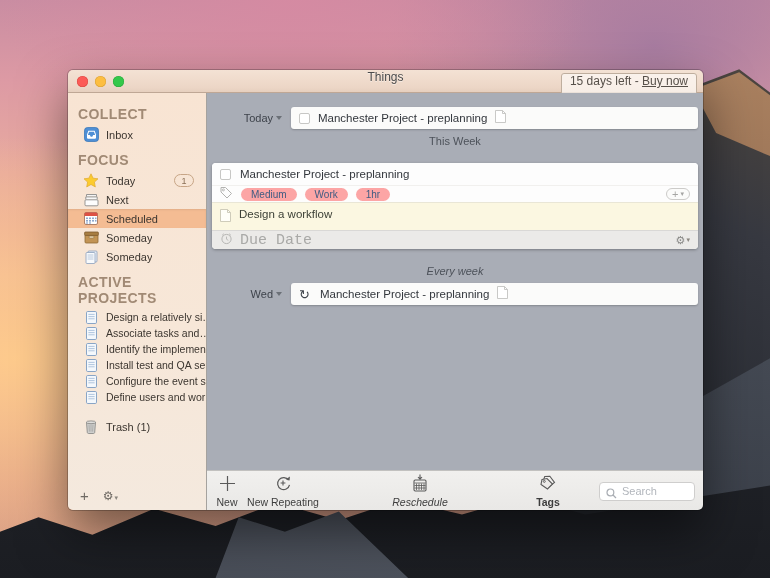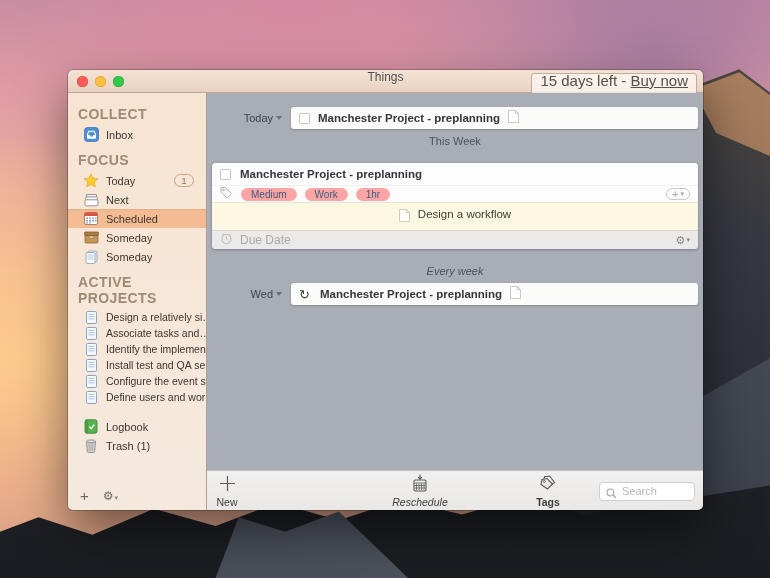--- a/index.html
+++ b/index.html
@@ -37,21 +37,21 @@
     background:linear-gradient(180deg,#f4e2d4 0%, #ecd6c6 80%, #e6cfbe 100%);
     border-bottom:1px solid #bfa795; display:flex; align-items:flex-start; }
   .lights { position:absolute; left:9px; top:6px; display:flex; gap:7px; }
   .light { width:11px; height:11px; border-radius:50%; }
   .light.red { background:#fc5b57; box-shadow:inset 0 0 0 .5px #d94842; }
   .light.yellow { background:#fdbe41; box-shadow:inset 0 0 0 .5px #d8a037; }
   .light.green { background:#34c84a; box-shadow:inset 0 0 0 .5px #2aa73d; }
   .win-title { width:100%; text-align:center; font-size:12px; color:#4b4b4b; text-shadow:0 1px 0 rgba(255,255,255,.5); }
   .trial { position:absolute; right:6px; top:3px; height:29px; line-height:14px;
     background:rgba(253,250,246,.7); border:1px solid #bfae9e; border-radius:3px;
-    padding:0 8px; font-size:15px; color:#57504a; cursor:default; }
+    padding:0 8px; font-size:12px; color:#57504a; cursor:default; }
   .trial .link { text-decoration:underline; }
 
   .body { flex:1; display:flex; min-height:0; }
 
   
   .sidebar { width:139px; flex:0 0 139px; position:relative;
     background:linear-gradient(180deg,#f8e4d3 0%, #f7e6d7 55%, #f5ead f 100%);
     background:linear-gradient(180deg,#f8e4d3 0%, #f7e7d8 55%, #f4e9de 100%);
     border-right:1px solid #a5a29e; padding-top:5px; font-size:11px; color:#3c3630; }
   .sec-head { font-size:14px; font-weight:bold; letter-spacing:.4px; color:#a18a75; margin:8px 0 3px 10px; }
@@ -74,31 +74,31 @@
   .content { position:relative; flex:1; background:#a9adb6; }
 
   .sec-title { position:absolute; width:100%; text-align:center; font-size:11px; color:#4d525a; }
 
   .mini-row { position:absolute; left:84px; width:407px; height:22px; background:#fbfbfa;
     border-radius:3px; box-shadow:0 1px 2px rgba(0,0,0,.22); display:flex; align-items:center; padding:0 8px; gap:8px; }
   .row-label { position:absolute; right:calc(100% + 9px); width:60px; text-align:right; font-size:11px;
     color:#3e434b; line-height:22px; white-space:nowrap; }
   .row-label .chev { display:inline-block; margin-left:3px; vertical-align:2px;
     width:0; height:0; border-left:3.5px solid transparent; border-right:3.5px solid transparent; border-top:4px solid #6b7077; }
-  .task-title { font-size:11.5px; color:#33373d; white-space:nowrap;font-weight:bold; }
+  .task-title { font-size:11.5px; color:#33373d; white-space:nowrap; }
   .checkbox { width:11px; height:11px; border:1px solid #c7c7c5; border-radius:2px; background:#fff; flex:0 0 11px; }
 
   .card { position:absolute; left:5px; top:70px; width:486px; border-radius:4px; overflow:hidden;
     box-shadow:0 1px 3px rgba(0,0,0,.3); background:#fff; }
   .card-r1 { height:22px; background:#fdfdfd; display:flex; align-items:center; padding:0 8px; gap:9px; }
   .card-r2 { height:17px; background:#fdfdfd; border-top:1px solid #f1f0ee; display:flex; align-items:center; padding:0 8px; gap:8px; }
-  .card-r3 { height:28px; background:#fbf7e1; border-top:1px solid #e9e6d6; display:flex; align-items:flex-start; padding:5px 8px 0; gap:8px;justify-content:center; }
+  .card-r3 { height:28px; background:#fbf7e1; border-top:1px solid #e9e6d6; display:flex; align-items:flex-start; padding:5px 8px 0; gap:8px; }
   .card-r3 .task-note { font-size:11.5px; color:#3c4036; line-height:13px; }
   .card-r4 { height:19px; background:#ebeae8; border-top:1px solid #d9d8d6; display:flex; align-items:center; padding:0 8px; gap:7px; }
-  .due-text { font-size:12px; color:#a9a9a7; }
+  .due-text { font-size:15px; color:#a9a9a7;font-family:Liberation Mono, monospace; }
   .pill { height:13px; line-height:13px; background:#fca5a5; color:#3f5c82; font-size:10px;
     border-radius:7px; padding:0 10px; }
   .add-tag-pill { margin-left:auto; height:12px; border:1px solid #cccbc9; border-radius:7px;
     display:flex; align-items:center; padding:0 5px; gap:2px; color:#a5a5a3; font-size:9px; line-height:10px; background:#fbfbfa; }
   .r4-gear { margin-left:auto; display:flex; align-items:center; }
   .repeat-glyph { font-size:13px; color:#3f444b; line-height:13px; flex:0 0 13px; }
 
   
   .toolbar { position:relative; flex:0 0 40px; background:linear-gradient(180deg,#f1f0ee,#e9e8e6);
     border-top:1px solid #c2c1bf; }
@@ -296,30 +296,20 @@
                 <line x1="2.4" y1="5.6" x2="8.6" y2="5.6"></line>
                 <line x1="2.4" y1="7.8" x2="8.6" y2="7.8"></line>
               </g>
             </svg>
           </span>
         <span class="lbl">Define users and wor…</span>
       </div>
 
       <div class="side-gap"></div>
 
-      <div class="side-item">
-        <span class="ico">
-          <svg width="14" height="15" viewBox="0 0 14 15">
-              <rect x="1" y="0.8" width="12" height="13.4" rx="2" fill="#58b04f" stroke="#3d8a37" stroke-width="0.9"></rect>
-              <rect x="1" y="0.8" width="3" height="13.4" fill="#4a9c43"></rect>
-              <path d="M5.4 7.6 l1.8 2 l3-4" fill="none" stroke="#fff" stroke-width="1.4"></path>
-            </svg>
-        </span>
-        <span class="lbl">Logbook</span>
-      </div>
       <div class="side-item">
         <span class="ico">
           <svg width="12" height="14" viewBox="0 0 12 14">
               <path d="M1.5 2.5 h9 l-0.8 10 a1.3 1.3 0 0 1-1.3 1 H3.6 a1.3 1.3 0 0 1-1.3-1 z" fill="#cfcfcd" stroke="#8c8c8a" stroke-width="0.9"></path>
               <ellipse cx="6" cy="2.3" rx="4.7" ry="1.4" fill="#dedddb" stroke="#8c8c8a" stroke-width="0.9"></ellipse>
               <g stroke="#a5a5a3" stroke-width="0.8">
                 <line x1="4" y1="4.6" x2="4.4" y2="11.6"></line>
                 <line x1="6" y1="4.6" x2="6" y2="11.6"></line>
                 <line x1="8" y1="4.6" x2="7.6" y2="11.6"></line>
               </g>
@@ -404,20 +394,30 @@
 
       <div class="toolbar">
         <div class="tb-btn" style="left:2px;width:36px;">
           <span class="tb-ico">
               <svg width="17" height="17" viewBox="0 0 17 17">
                 <path d="M8.5 1 v15 M1 8.5 h15" stroke="#5a5a5a" stroke-width="1.2"></path>
               </svg>
             </span>
           <span class="tb-lbl">New</span>
         </div>
+        <div class="tb-btn" style="left:36px;width:80px;">
+          <span class="tb-ico">
+              <svg width="18" height="18" viewBox="0 0 18 18">
+                <path d="M14.6 6.2 a6 6 0 1 0 0.9 4.6" fill="none" stroke="#5a5a5a" stroke-width="1.2"></path>
+                <path d="M15.9 2.6 l-0.3 4 -3.7-1.4 z" fill="#5a5a5a"></path>
+                <path d="M9 6.6 v4.8 M6.6 9 h4.8" stroke="#5a5a5a" stroke-width="1.1"></path>
+              </svg>
+            </span>
+          <span class="tb-lbl">New Repeating</span>
+        </div>
         <div class="tb-btn" style="left:173px;width:80px;font-style:italic;">
           <span class="tb-ico">
               <svg width="18" height="18" viewBox="0 0 18 18">
                 <path d="M9 0.5 v4 M7 3 l2 2.2 2-2.2" fill="none" stroke="#5a5a5a" stroke-width="1.1"></path>
                 <rect x="3" y="6" width="12" height="11" rx="1.2" fill="none" stroke="#5a5a5a" stroke-width="1.1"></rect>
                 <g stroke="#5a5a5a" stroke-width="0.8">
                   <line x1="3.5" y1="9" x2="14.5" y2="9"></line>
                   <line x1="5.5" y1="9.5" x2="5.5" y2="16"></line>
                   <line x1="8" y1="9.5" x2="8" y2="16"></line>
                   <line x1="10.5" y1="9.5" x2="10.5" y2="16"></line>

